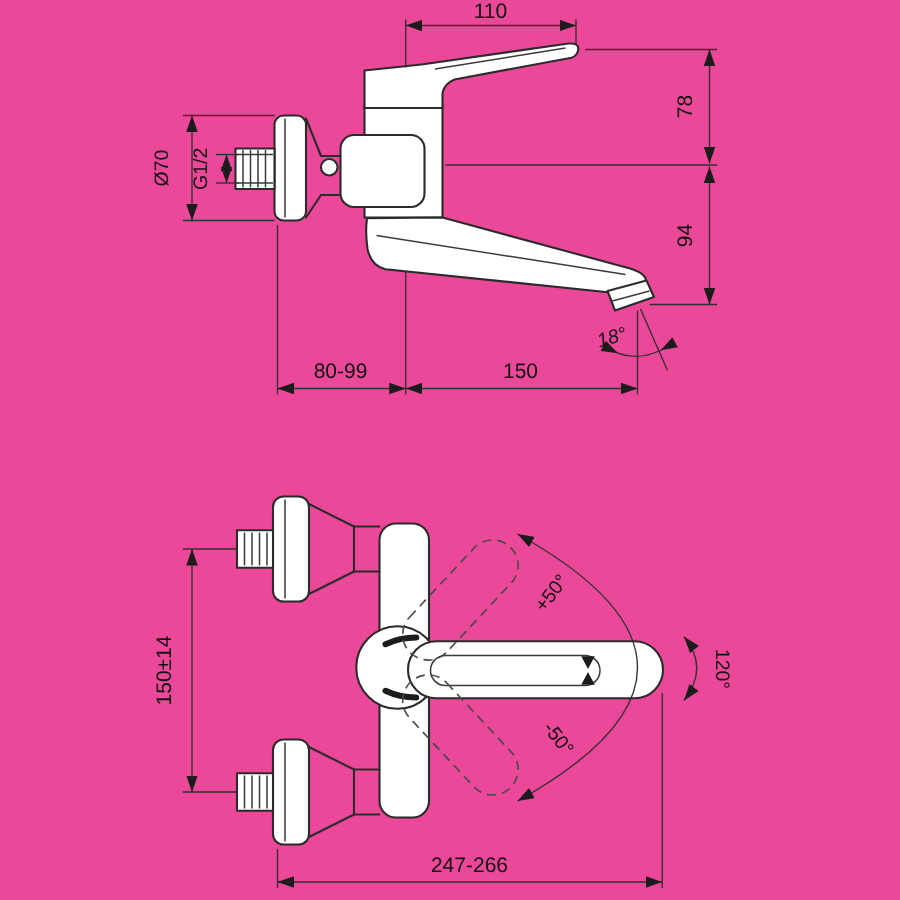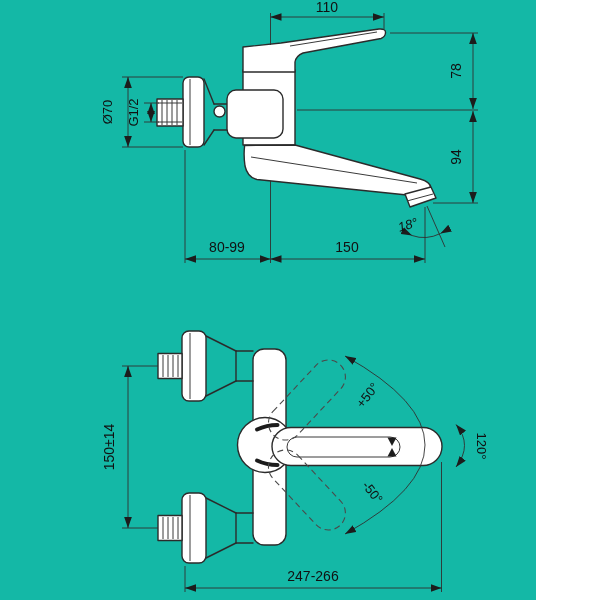--- a/index.html
+++ b/index.html
@@ -1,16 +1,16 @@
 <!DOCTYPE html>
 <html><head>
 <meta charset="utf-8">
 <style>
   html,body{margin:0;padding:0;background:#ffffff;}
-  #stage{width:536px;height:600px;background:#14b8a6;position:relative;overflow:hidden;}
+  #stage{width:600px;height:600px;background:#ec4899;position:relative;overflow:hidden;}
   svg{display:block;}
   .outline{fill:#ffffff;stroke:#2b2b2b;stroke-width:1.4;stroke-linejoin:round;}
   .ln{fill:none;stroke:#2b2b2b;stroke-width:1.4;stroke-linejoin:round;stroke-linecap:round;}
   .thin{fill:none;stroke:#3a3a3a;stroke-width:1;}
   .dim{fill:none;stroke:#303030;stroke-width:0.9;}
   .dash{fill:none;stroke:#4a4a4a;stroke-width:1.1;stroke-dasharray:6 4;stroke-linejoin:round;}
   .grip{fill:none;stroke:#1c1c1c;stroke-width:4;stroke-linecap:round;}
   .dimtxt{font-family:"Liberation Sans",sans-serif;font-size:14px;fill:#111;}
   .dimtxt-s{font-family:"Liberation Sans",sans-serif;font-size:13px;fill:#111;}
   .it{font-style:italic;}

